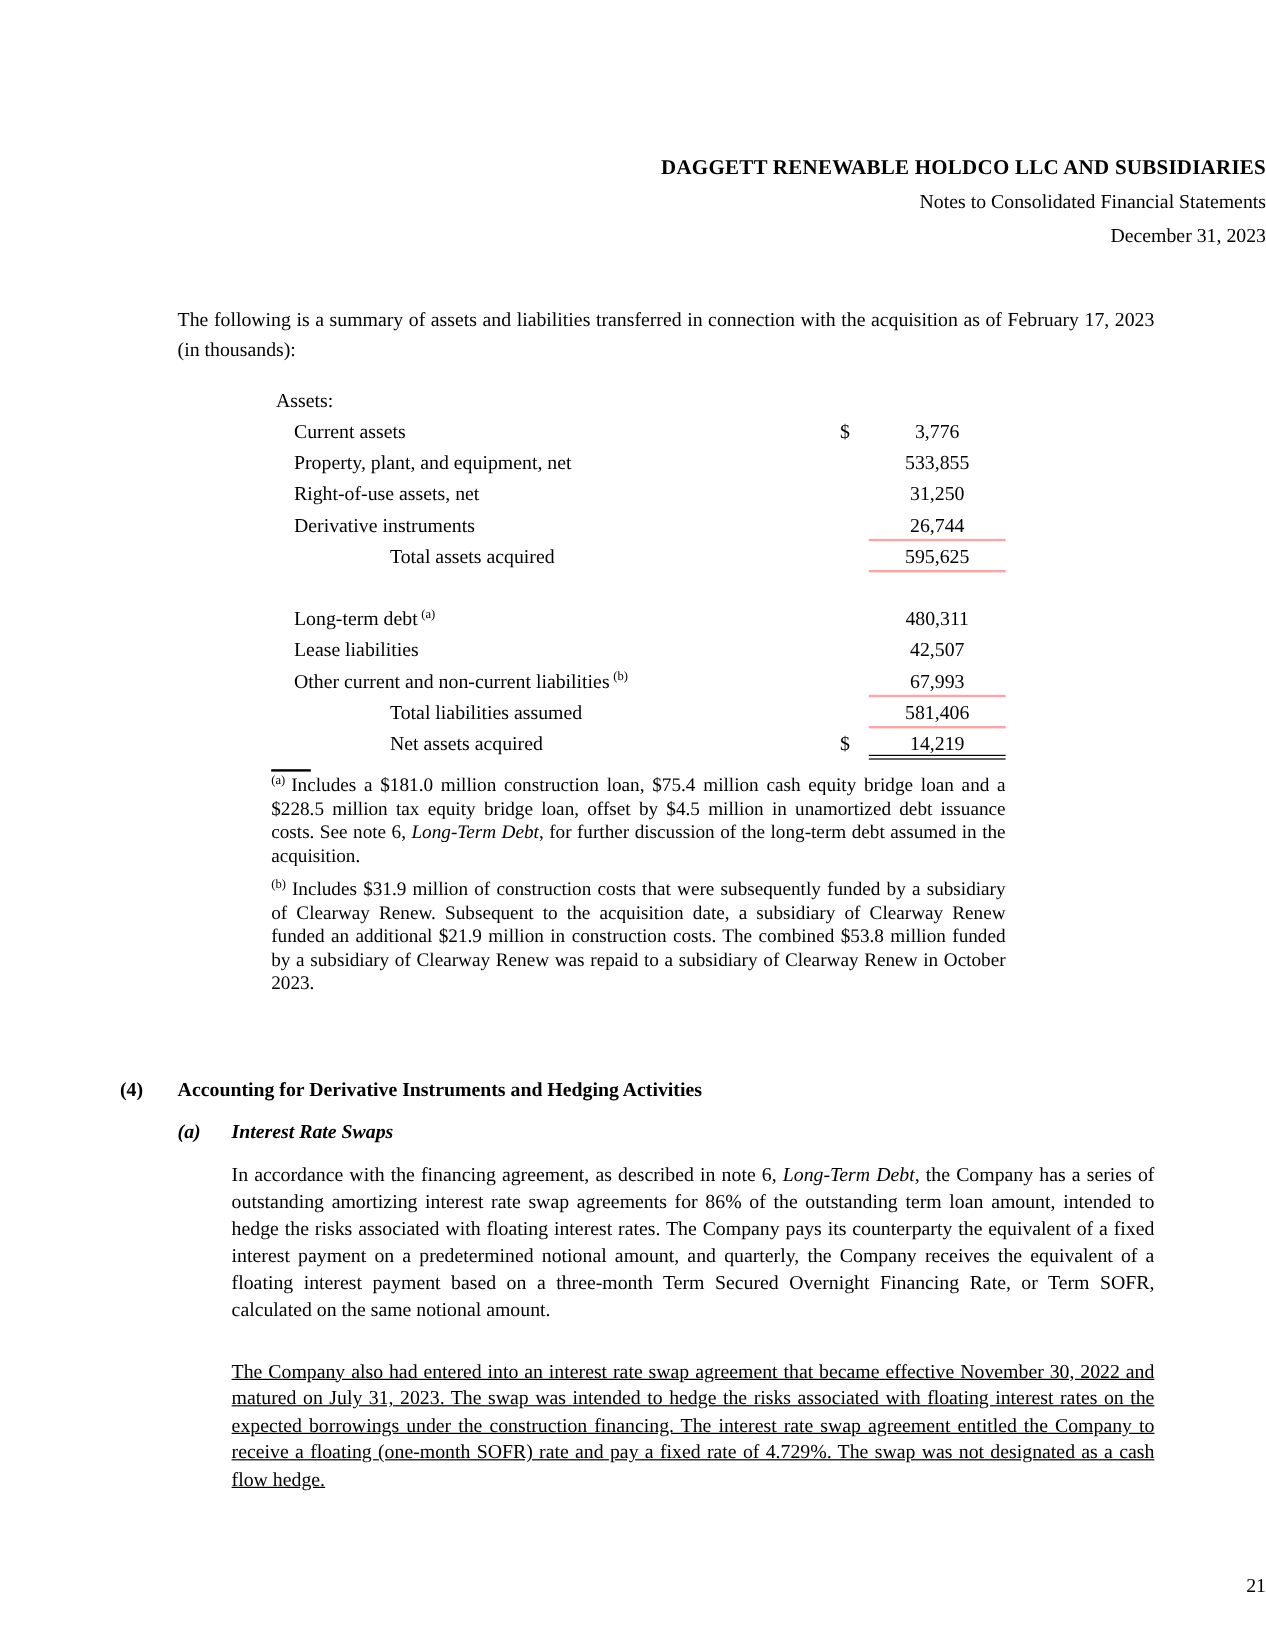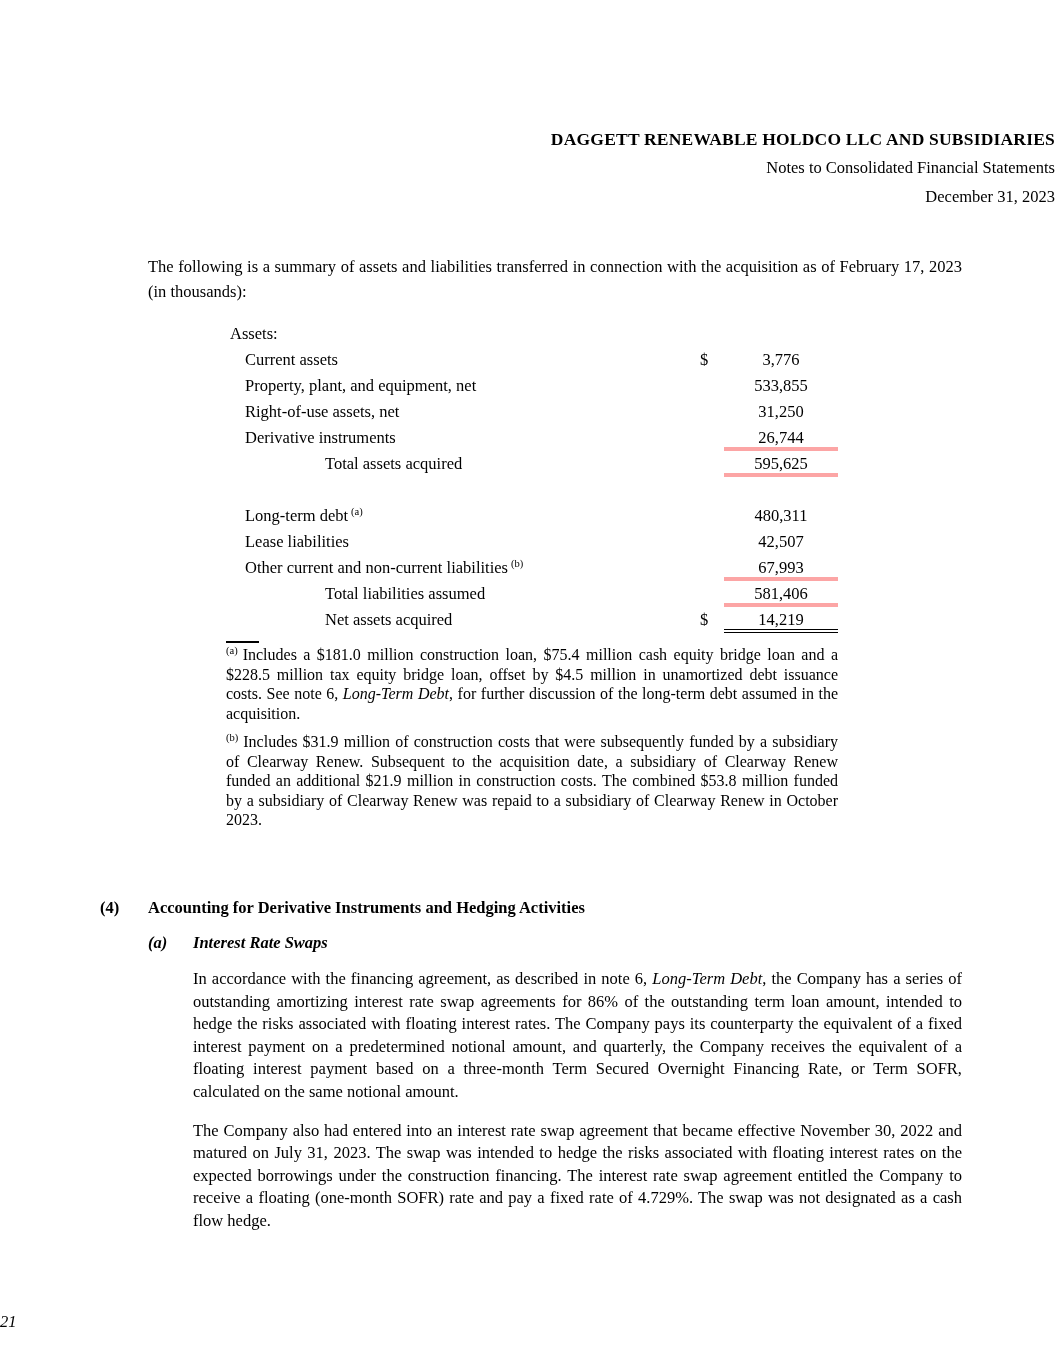--- a/index.html
+++ b/index.html
@@ -67,21 +67,21 @@
   .ind0 { padding-left: 82px; }
   .ind1 { padding-left: 97px; }
   .ind2 { padding-left: 177px; }
   .tamount {
     width: 138px;
     margin-right: 124px;
     display: flex;
   }
   .tcur { width: 24px; text-align: left; }
   .tval { flex: 1; text-align: center; }
-  .rule-single { border-bottom: 4px solid #fca5a5; }
+  .rule-single { border-bottom: 2px solid #fca5a5; }
   .rule-double { border-bottom: 4px double #000; }
   .fnref {
     font-size: 10.5px;
     vertical-align: super;
     line-height: 0;
     margin-left: 3px;
   }
 
   
   .footnotes {
@@ -133,31 +133,30 @@
   }
   .subsec-num { width: 45px; }
   .body-para {
     margin-left: 93px;
     width: 769px;
     font-size: 16.5px;
     line-height: 22.6px;
     text-align: justify;
     margin-top: 14px;
   }
-  .body-para + .body-para { margin-top: 16px; }
+  .body-para + .body-para { margin-top: 28px; text-decoration: underline; }
 
   
   .page-number {
     position: absolute;
     top: 1312px;
     left: 0;
     width: 1055px;
-    text-align: left;
-    font-size: 16.5px;
-    font-style: italic;
+    text-align: right;
+    font-size: 16.5px;
   }
 </style>
 </head>
 <body>
 
 <header class="doc-header">
   <div class="company">DAGGETT RENEWABLE HOLDCO LLC AND SUBSIDIARIES</div>
   <div class="subtitle">Notes to Consolidated Financial Statements</div>
   <div class="docdate">December 31, 2023</div>
 </header>

